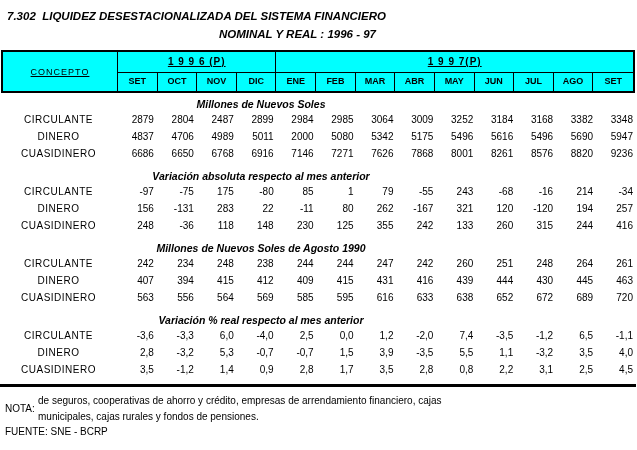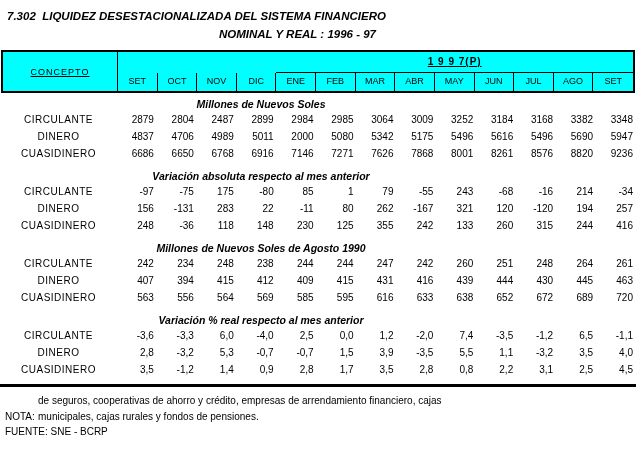--- a/index.html
+++ b/index.html
@@ -43,21 +43,21 @@
     text-align: center;
     font-weight: bold; font-size: 10px; letter-spacing: 1px;
     text-decoration: underline;
     padding-top: 4px;
   }
   .hdr .y1996 { grid-column: 2 / 6; border-right: 1px solid var(--ink); }
   .hdr .y1997 { grid-column: 6 / 15; }
   .hdr .month {
     grid-row: 2;
     text-align: center;
-    font-weight: normal; font-size: 9px;
+    font-weight: bold; font-size: 9px;
     padding-top: 3px;
     border-right: 1px solid var(--ink);
   }
   .hdr .month.last { border-right: none; }
 
   
   .section-heading {
     font-weight: bold; font-style: italic; font-size: 10.5px;
     text-align: center;
     margin-top: 8px; height: 13px; line-height: 13px;
@@ -72,35 +72,36 @@
     font-size: 10px;
   }
   .row-label { text-align: center; letter-spacing: 0.5px; }
   .data-cell { text-align: right; padding-right: 2px; }
 
   
   .thick-line { margin-top: 6px; width: 636px; height: 3px; background: var(--ink); }
 
   
   .note { position: relative; margin-top: 6px; padding-left: 38px; font-size: 10px; line-height: 15.5px; width: 560px; }
-  .note-label { position: absolute; left: 5px; top: 16px; }
+  .note-label { position: absolute; left: 5px; top: 8px; }
   .source-line { padding-left: 5px; font-size: 10px; line-height: 15.5px; }
 </style>
 </head>
 <body>
 
 <div class="page">
 
   <div class="title-block">
     <div class="title-line">7.302  LIQUIDEZ DESESTACIONALIZADA DEL SISTEMA FINANCIERO</div>
     <div class="title-line sub">NOMINAL Y REAL : 1996 - 97</div>
   </div>
 
   <div class="hdr">
     <div class="concepto">CONCEPTO</div>
+    <div class="year y1996">1 9 9 6 (P)</div>
     <div class="year y1997">1 9 9 7(P)</div>
     <div class="month">SET</div>
     <div class="month">OCT</div>
     <div class="month">NOV</div>
     <div class="month">DIC</div>
     <div class="month">ENE</div>
     <div class="month">FEB</div>
     <div class="month">MAR</div>
     <div class="month">ABR</div>
     <div class="month">MAY</div>

